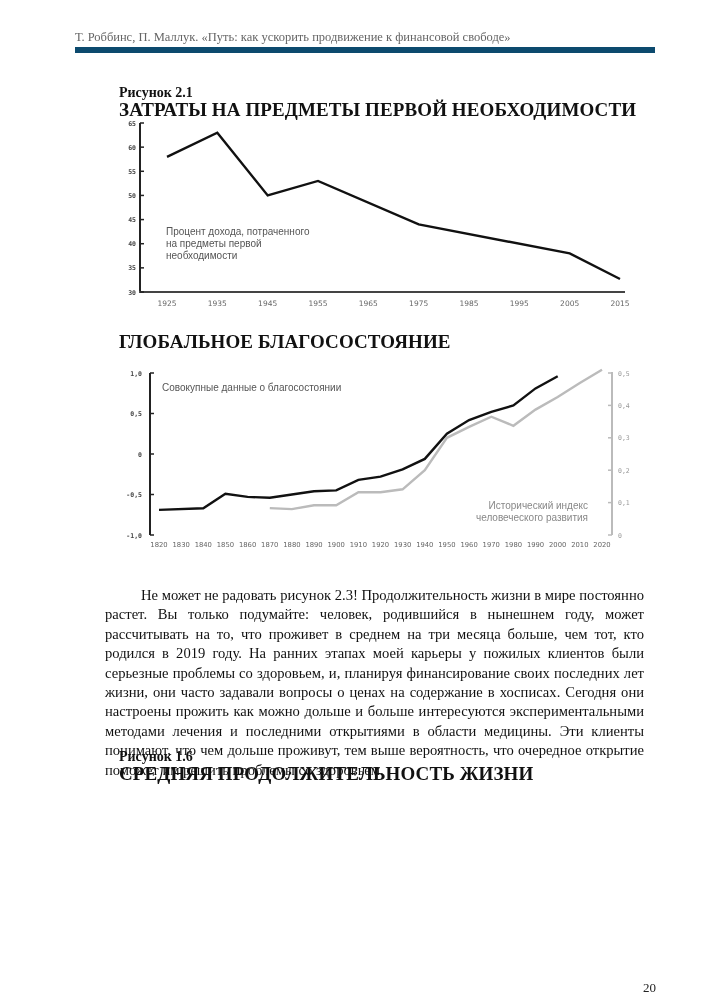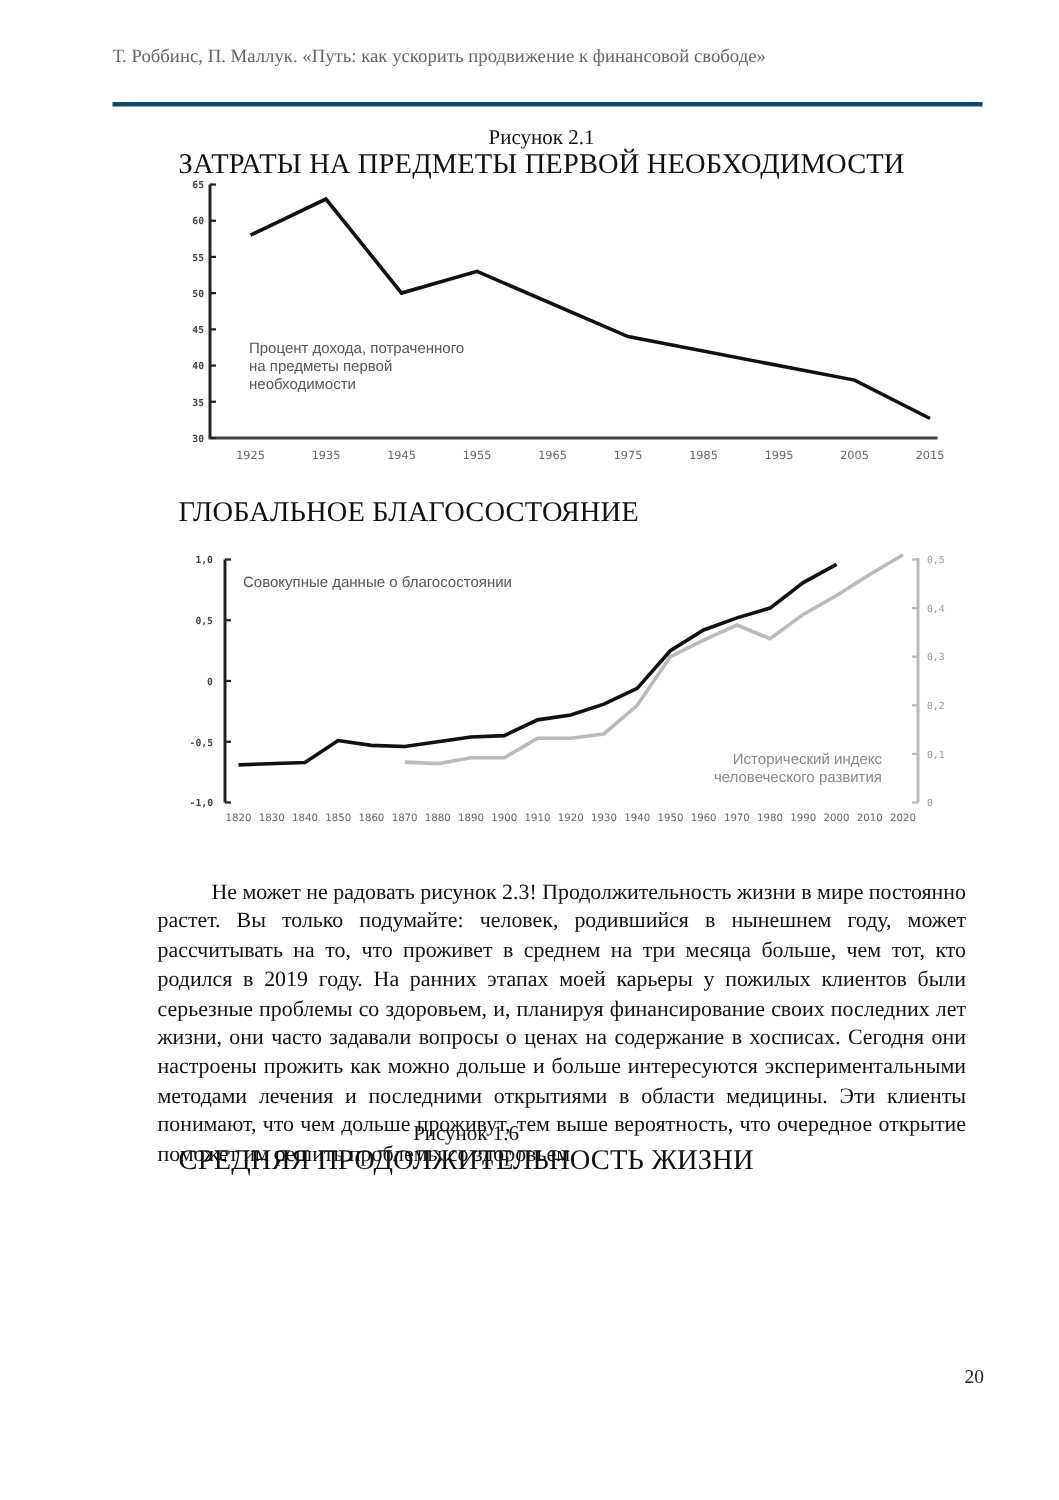--- a/index.html
+++ b/index.html
@@ -1,30 +1,30 @@
 <!DOCTYPE html>
 <html><head>
 <meta charset="utf-8">
 <style>
   html, body { margin: 0; padding: 0; background: #ffffff; }
   body { width: 706px; height: 1000px; position: relative; overflow: hidden;
          font-family: "Liberation Serif", serif; color: #111; }
   .running-head { position: absolute; left: 75px; top: 30px; width: 580px;
-         font-size: 12.5px; color: #666; padding-bottom: 23px; border-bottom: 3px solid #0c4a6e; }
-  .fig-caption { position: absolute; left: 119px; font-weight: normal; font-size: 14px; line-height: 17px; color: #111; text-align: center; }
+         font-size: 12.5px; color: #666; padding-bottom: 2px; border-bottom: 6px solid #0c4a6e; }
+  .fig-caption { position: absolute; left: 119px; font-weight: bold; font-size: 14px; line-height: 17px; color: #111; }
   .fig-title { font-size: 19px; letter-spacing: 0.1px; }
   svg { position: absolute; left: 0; overflow: visible; }
   .tick { font-family: "DejaVu Sans Mono", monospace; font-size: 6.5px; font-weight: bold; fill: #444; }
   .xtick { font-family: "DejaVu Sans", sans-serif; font-size: 7.5px; fill: #666; }
   .xtick2 { font-family: "DejaVu Sans", sans-serif; font-size: 6.8px; fill: #666; }
   .ann { font-family: "Liberation Sans", sans-serif; font-size: 10px; fill: #555; }
   .body-text { position: absolute; left: 93px; top: 574px; width: 563px; font-size: 14.6px;
          line-height: 19.4px; text-align: justify; color: #111; }
   .body-text p { margin: 12px; text-indent: 36px; }
-  .page-num { position: absolute; left: 643px; top: 910px; font-size: 13px; color: #222; }
+  .page-num { position: absolute; left: 643px; top: 980px; font-size: 13px; color: #222; }
 </style>
 </head>
 <body>
 
 <div class="running-head">Т.  Роббинс, П.  Маллук.  «Путь: как ускорить продвижение к финансовой свободе»</div>
 
 <div class="fig-caption" style="top:84px;">
   <div>Рисунок 2.1</div>
   <div class="fig-title">ЗАТРАТЫ НА ПРЕДМЕТЫ ПЕРВОЙ НЕОБХОДИМОСТИ</div>
 </div>

